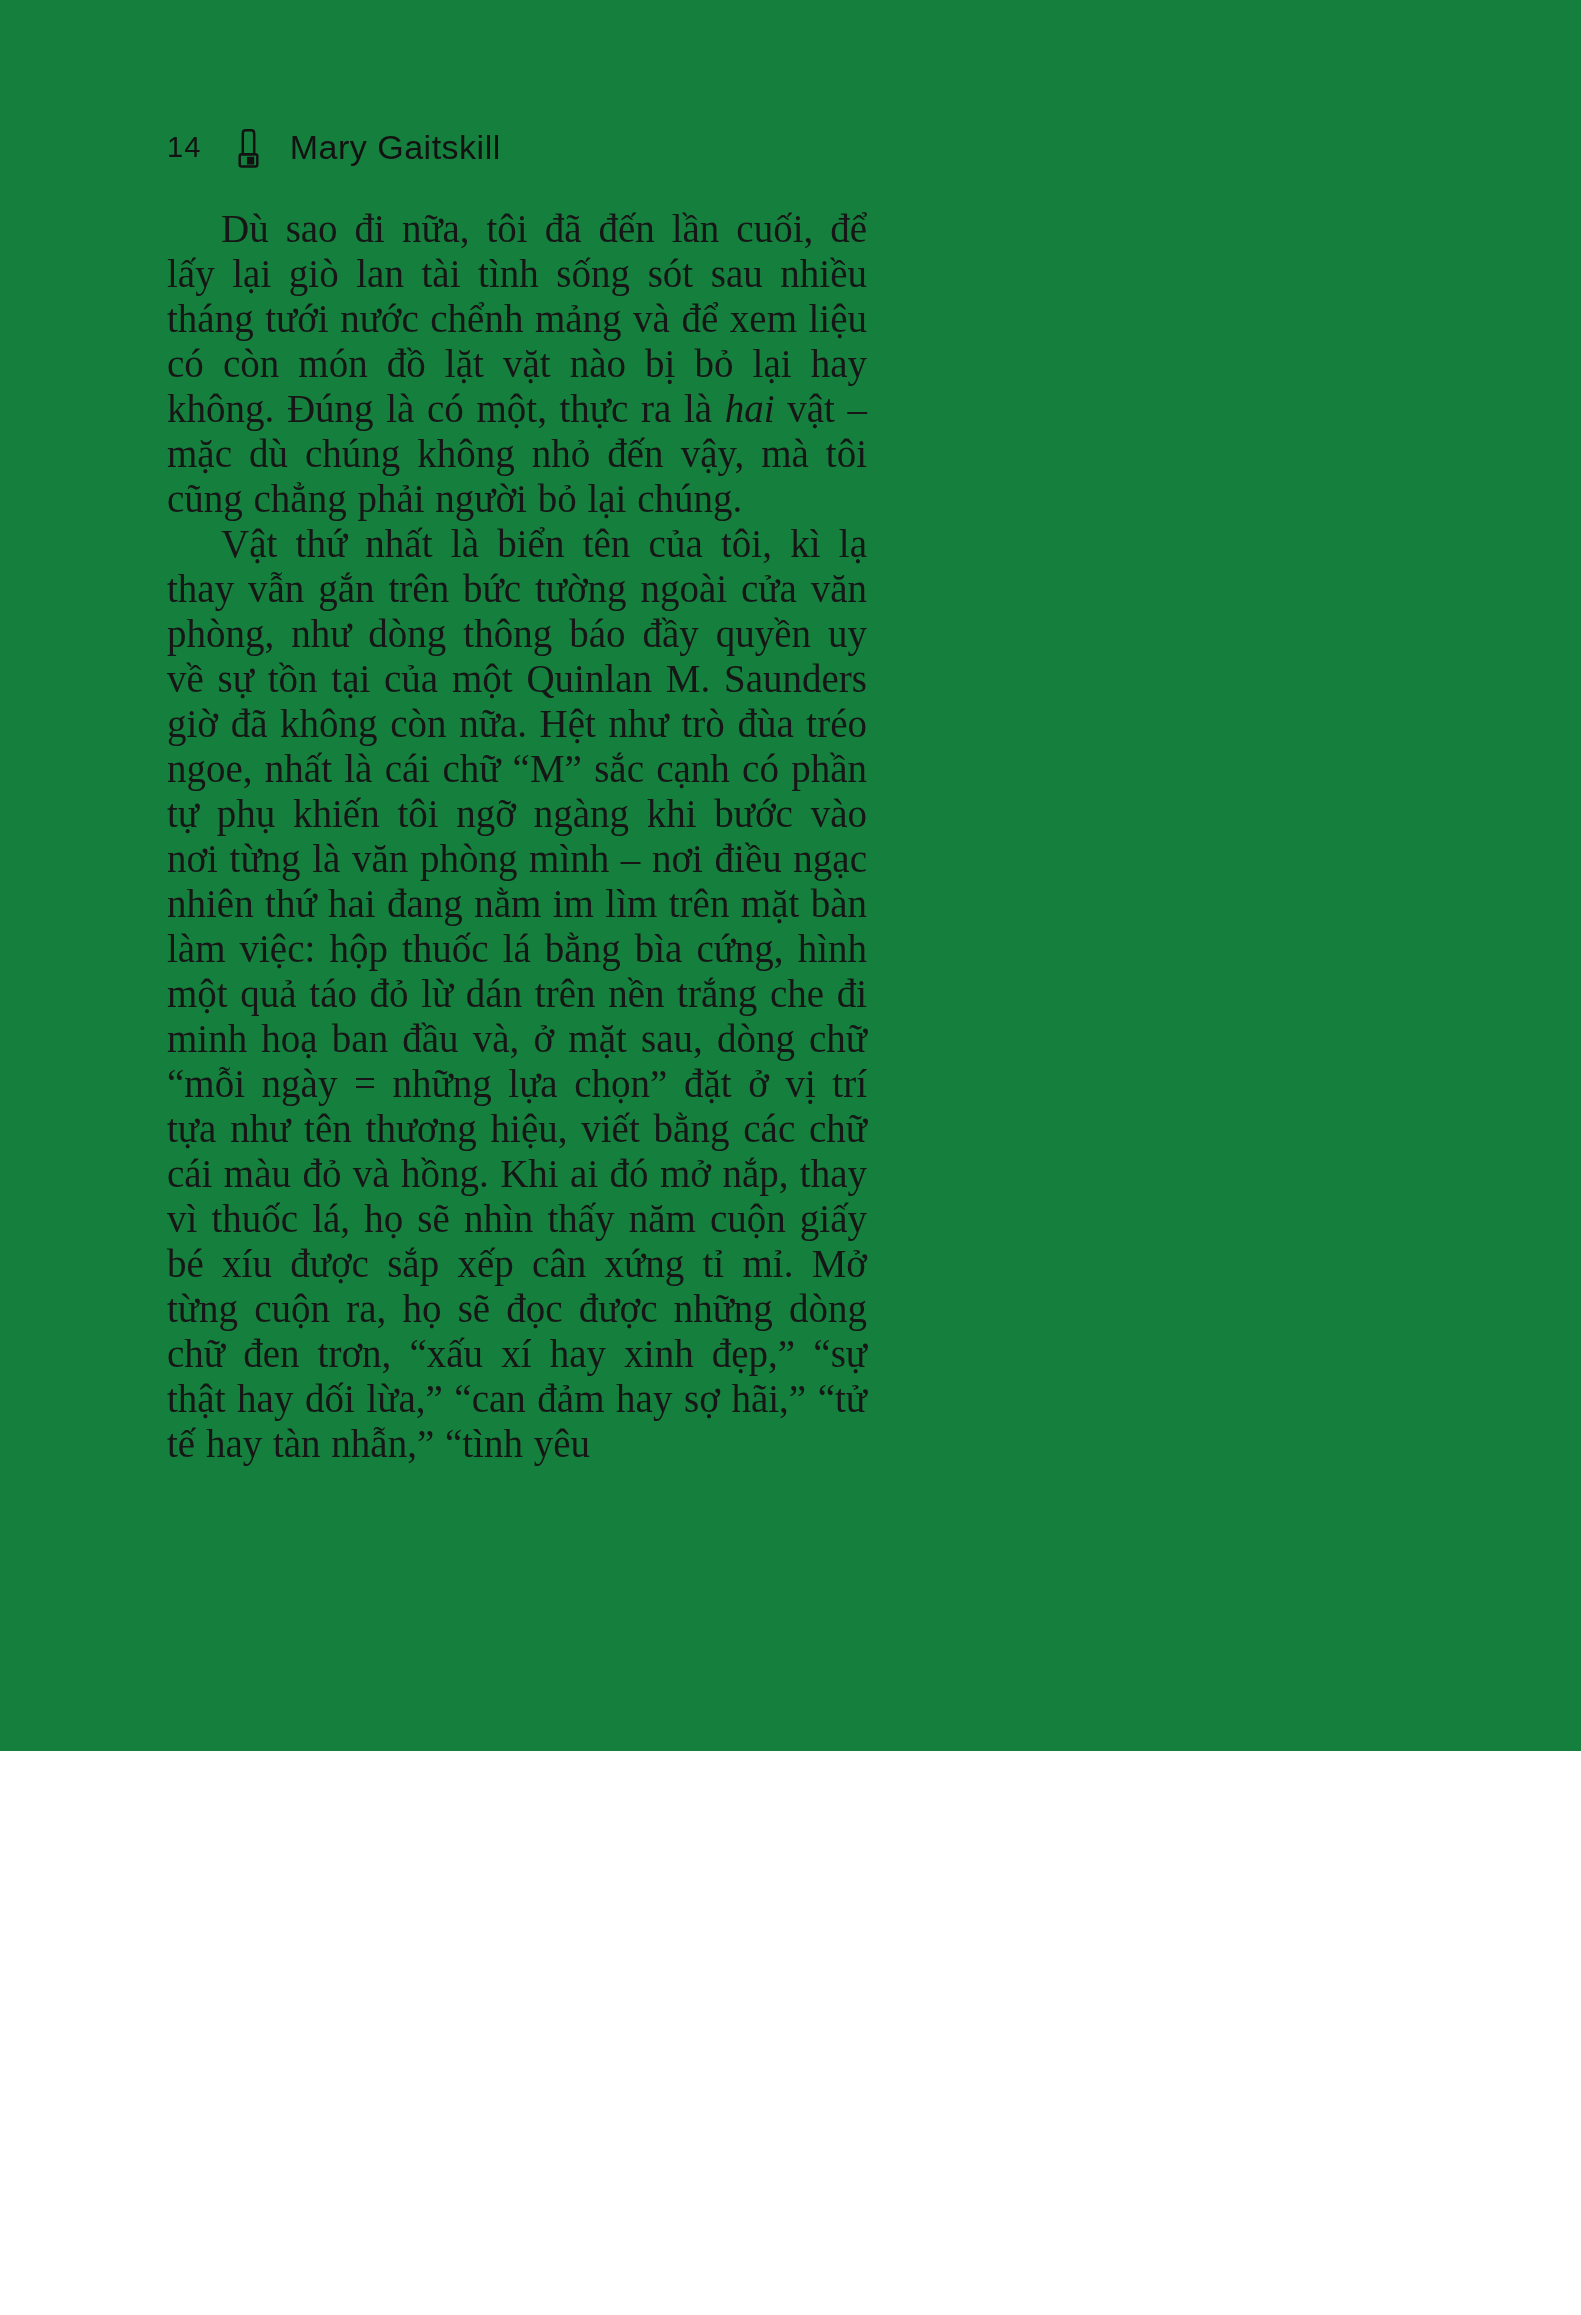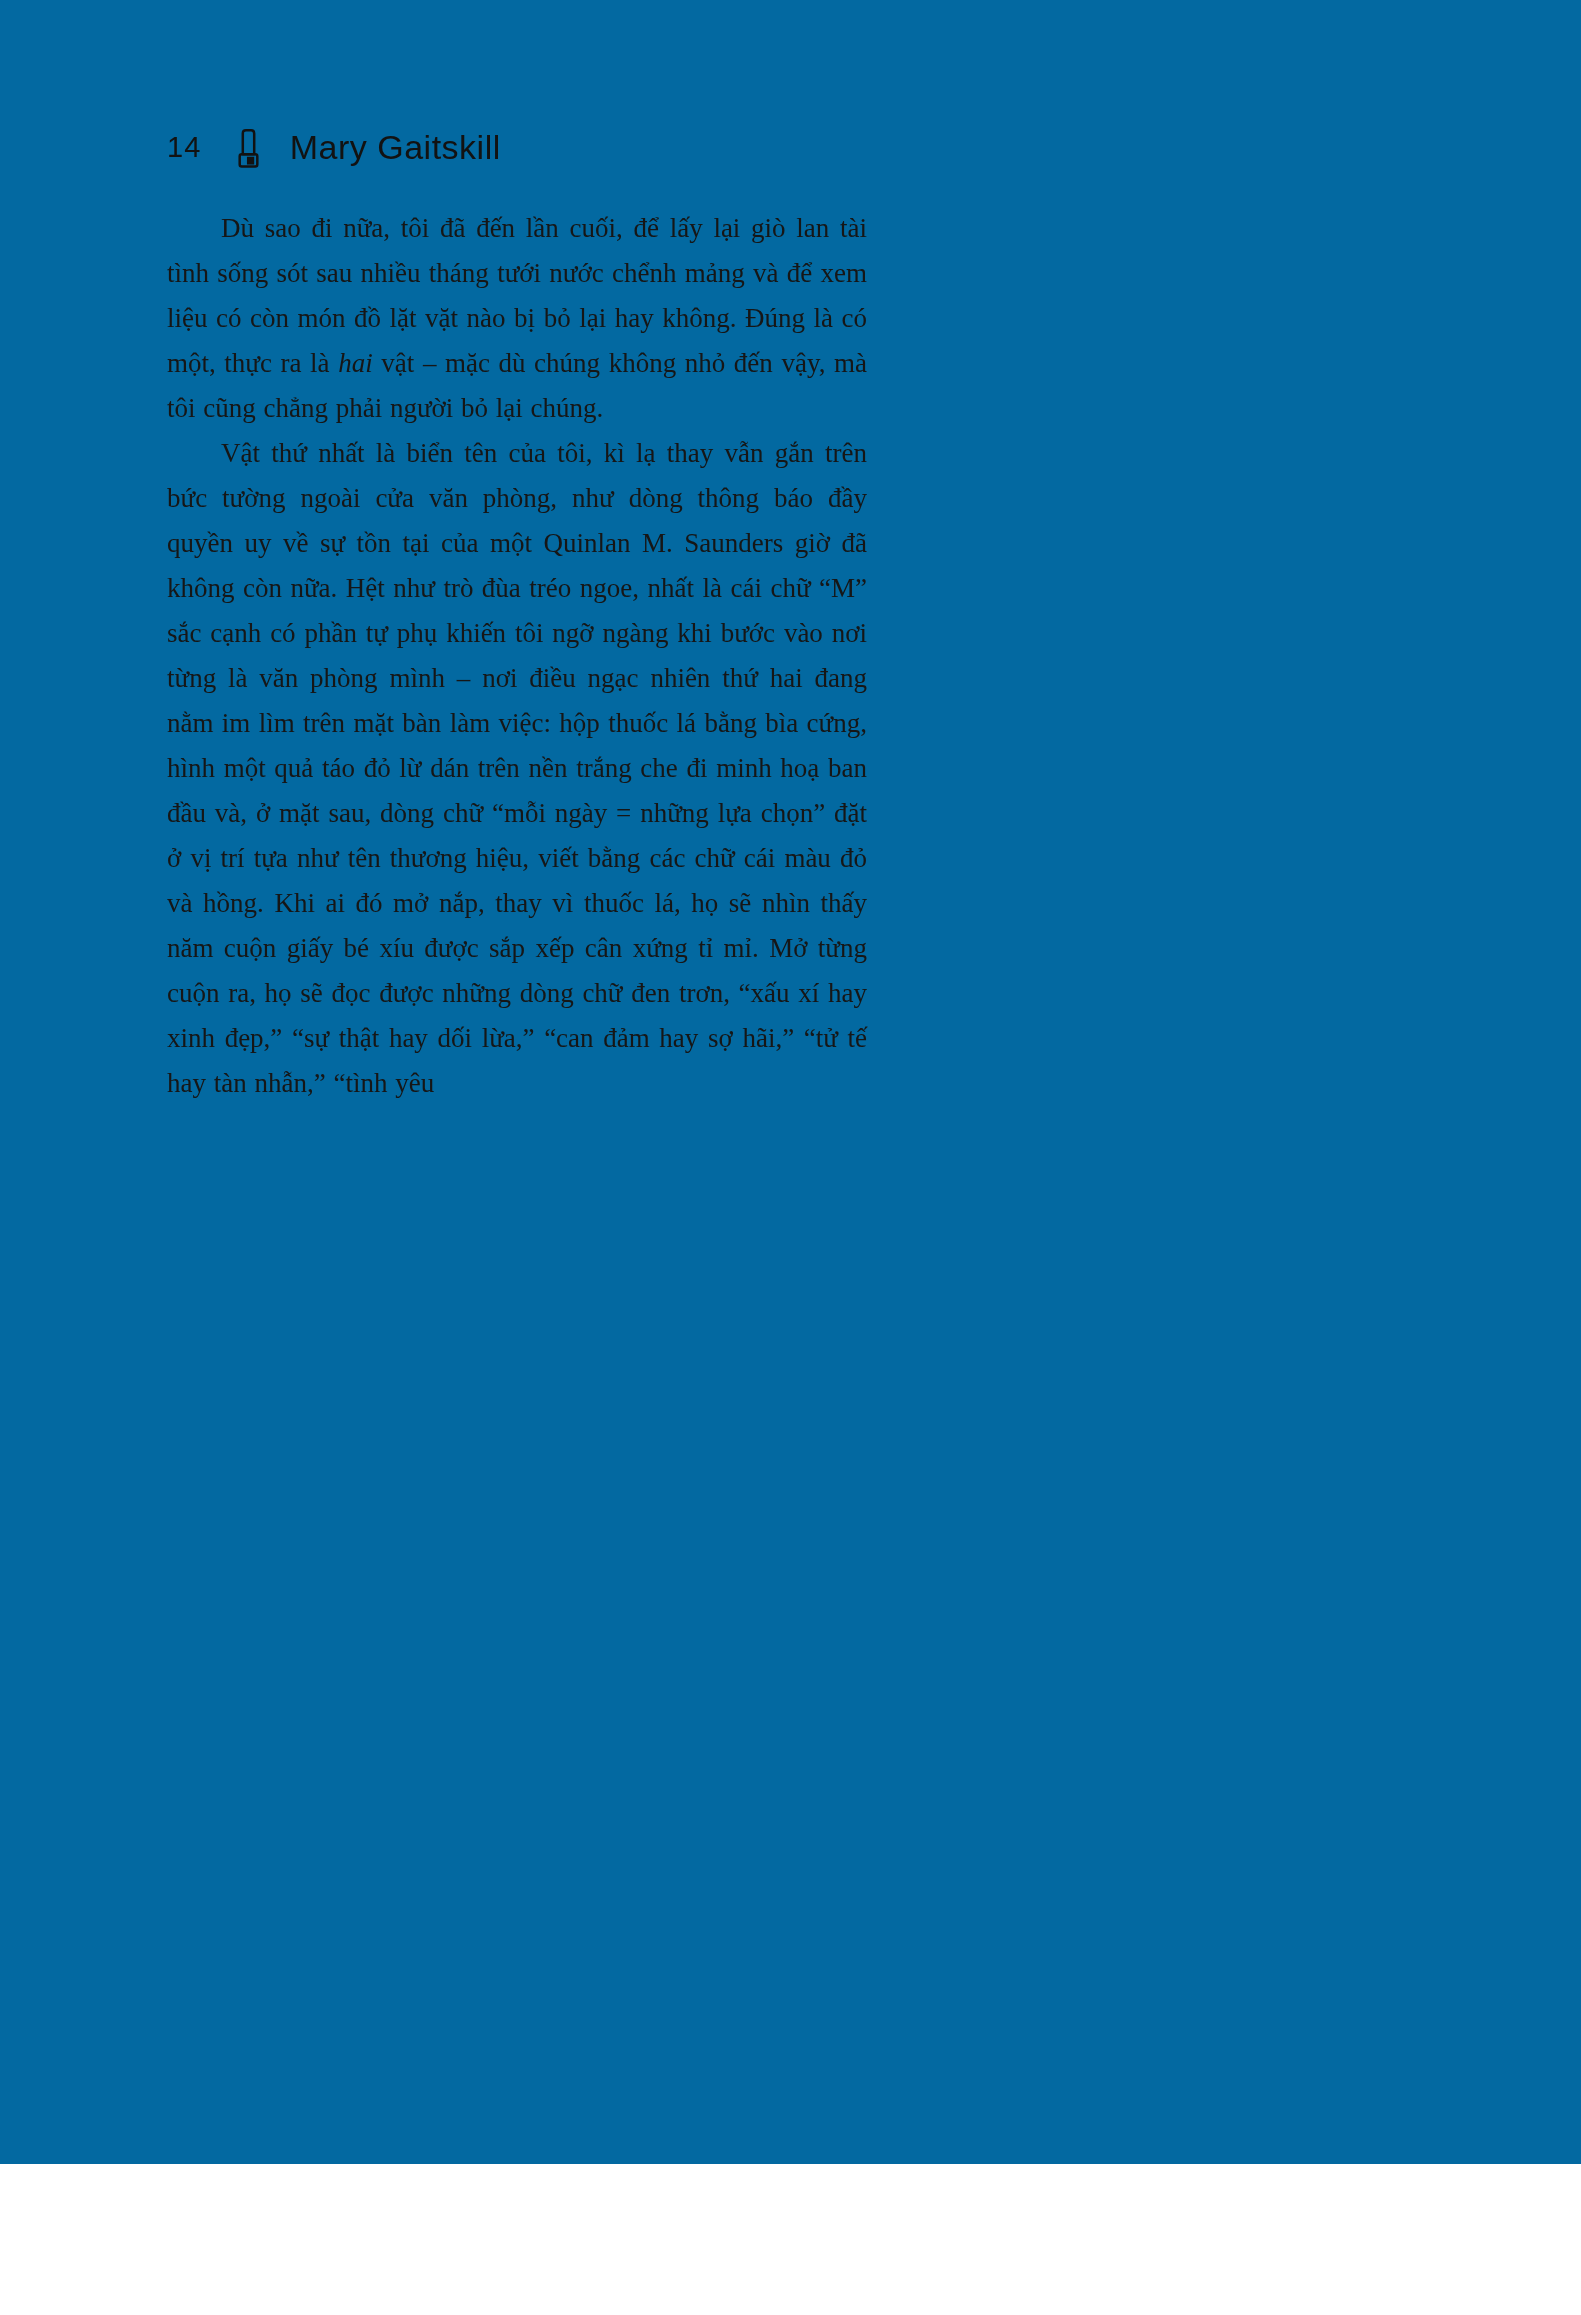--- a/index.html
+++ b/index.html
@@ -1,21 +1,21 @@
 <!DOCTYPE html>
 <html><head>
 <meta charset="utf-8">
 <style>
   * { margin: 0; padding: 0; box-sizing: border-box; }
   html, body { background: #ffffff; }
   .page {
     position: relative;
     width: 1581px;
-    height: 2164px;
-    background: #0369a1;
+    height: 1751px;
+    background: #15803d;
     color: #161616;
     font-family: "Liberation Serif", serif;
     overflow: hidden;
   }
   .page-header {
     position: absolute;
     top: 126px;
     left: 167px;
     display: flex;
     align-items: center;
@@ -37,21 +37,21 @@
     font-size: 34px;
     letter-spacing: 0.5px;
   }
   .page-body {
     position: absolute;
     top: 206px;
     left: 167px;
     width: 700px;
   }
   .para {
-    font-size: 27px;
+    font-size: 39px;
     line-height: 45px;
     text-align: justify;
     text-indent: 54px;
     color: #161616;
     word-spacing: 1px;
     hyphens: none;
   }
   .para + .para { }
   .para em { font-style: italic; }
 </style>

